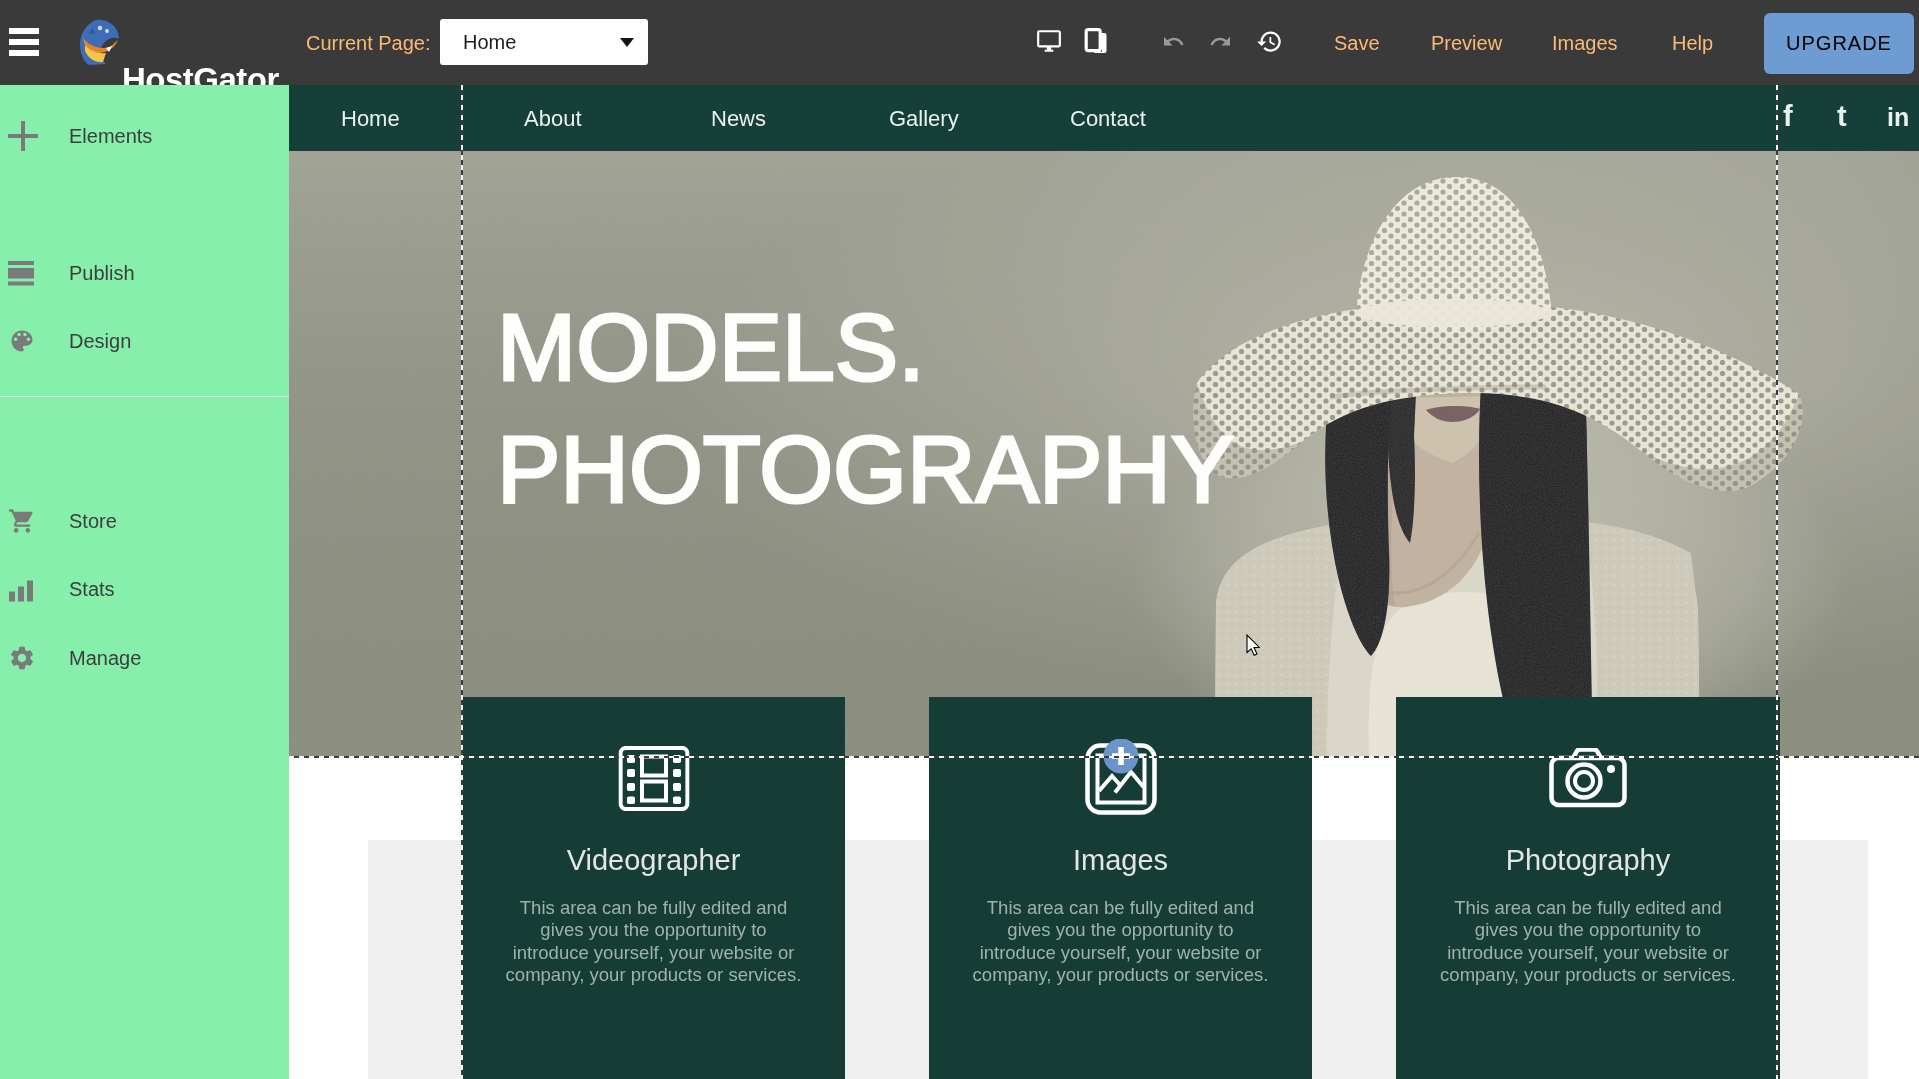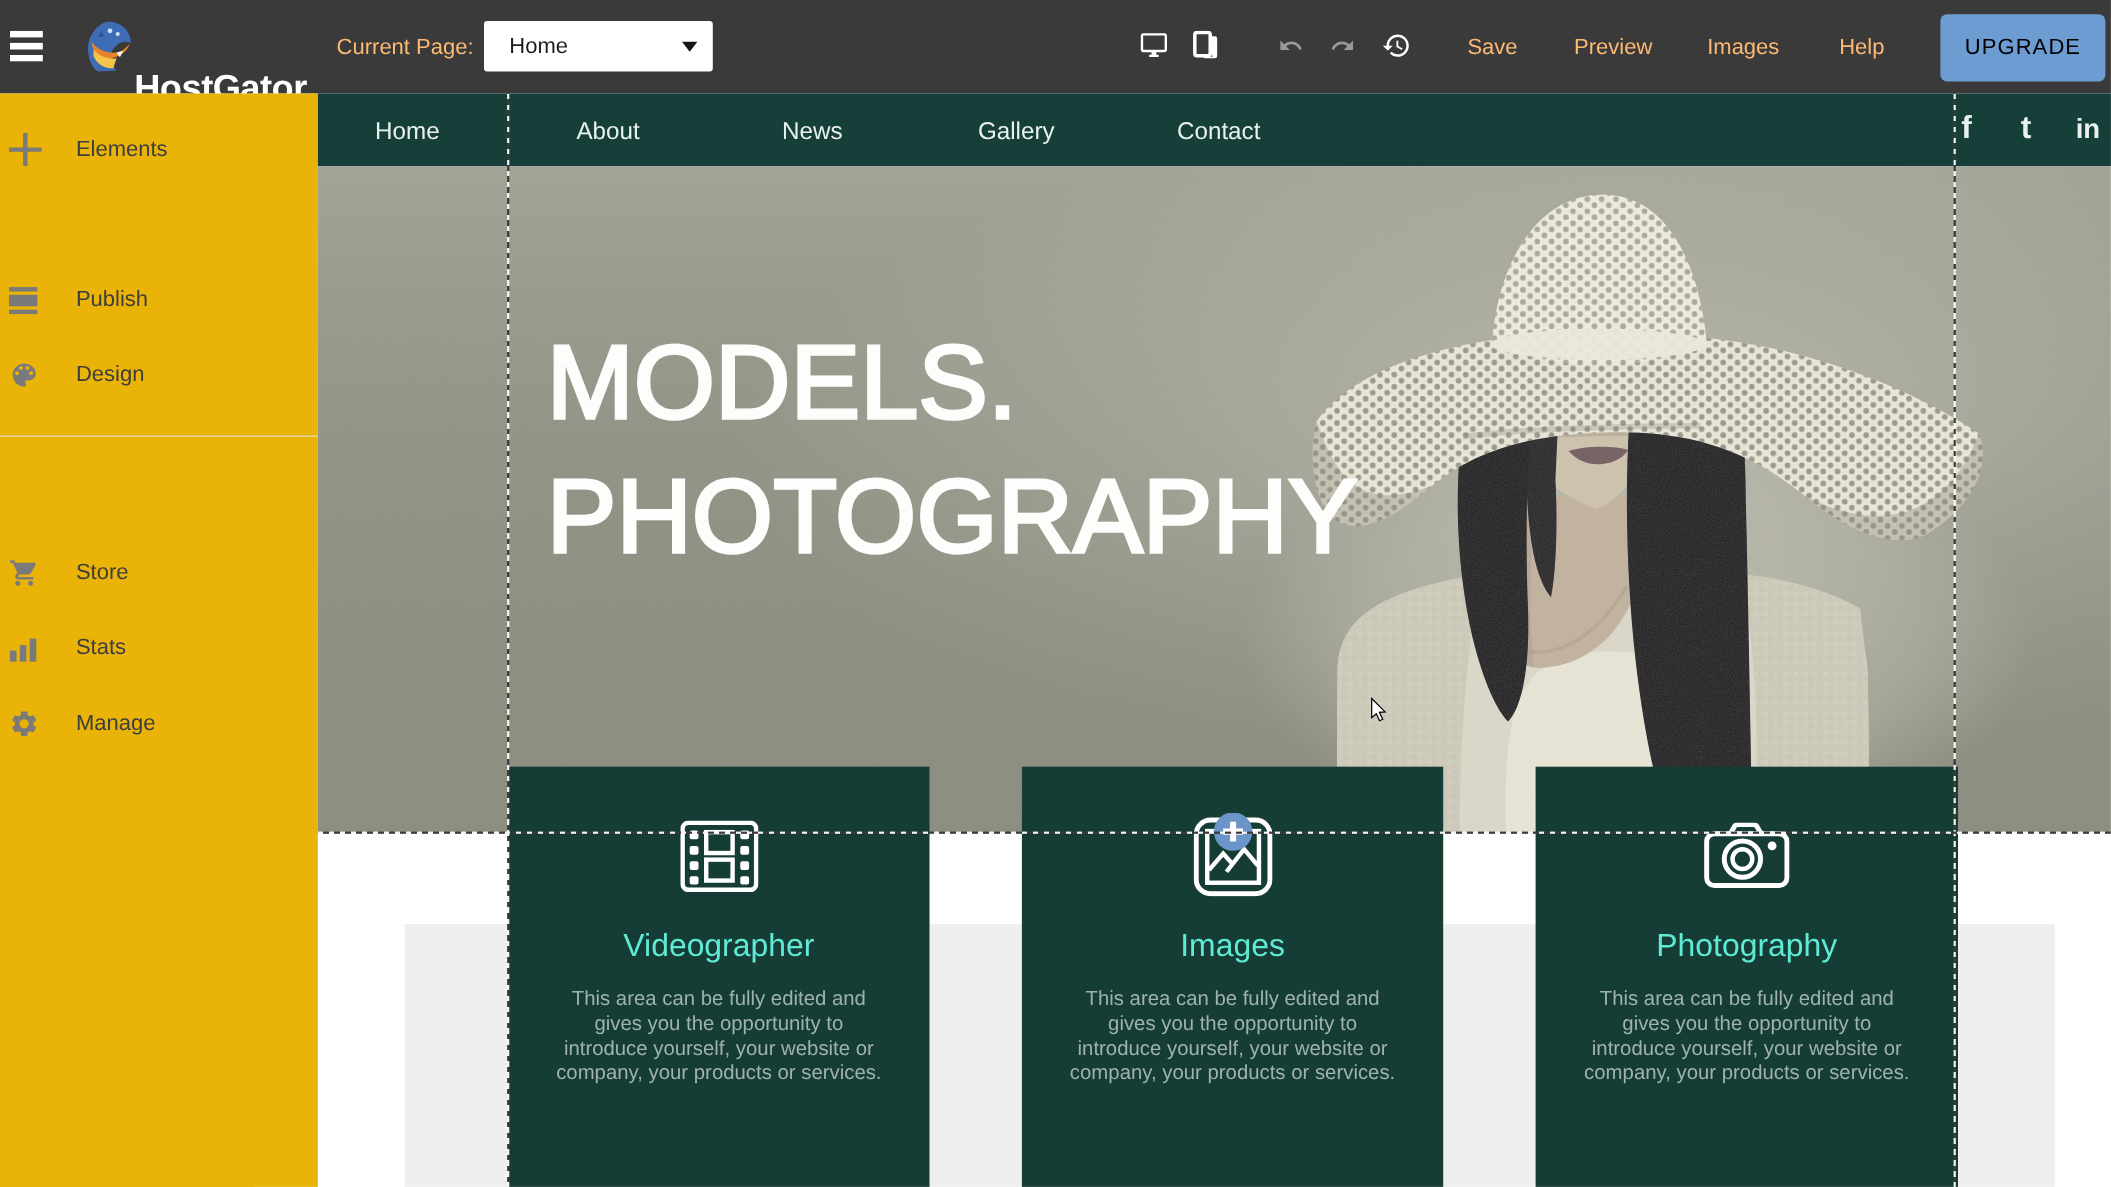--- a/index.html
+++ b/index.html
@@ -13,37 +13,37 @@
   #dropdown { position:absolute; left:440px; top:19px; width:208px; height:46px;
     background:#fff; border-radius:3px; }
   #dropdown span { position:absolute; left:23px; top:12px; font-size:20px; color:#1c1c1c; }
   #dropdown .caret { position:absolute; right:14px; top:19px; width:0; height:0;
     border-left:7.5px solid transparent; border-right:7.5px solid transparent; border-top:9px solid #151515; }
   #upgrade { position:absolute; left:1764px; top:13px; width:150px; height:61px;
     background:#6d9cd2; border-radius:6px; color:#000000; font-size:20px;
     text-align:center; line-height:61px; letter-spacing:1px; }
 
   
-  #sidebar { position:absolute; left:0; top:85px; width:289px; height:994px; background:#eab308; }
+  #sidebar { position:absolute; left:0; top:85px; width:289px; height:994px; background:#86efac; }
   .sbitem { position:absolute; left:0; width:289px; height:40px; }
   .sbitem svg { position:absolute; left:8px; top:50%; transform:translateY(-50%); }
   .sbitem span { position:absolute; left:69px; top:50%; transform:translateY(-50%);
     font-size:20px; color:#3d3d3d; }
   #sbdivider { position:absolute; left:0; top:311px; width:289px; height:1px; background:#e2e2e2; }
 
   
   #sitenav { position:absolute; left:289px; top:85px; width:1630px; height:66px; background:#173f39; }
   #sitenav .ni { position:absolute; top:21px; font-size:22px; color:#e9f1ed; }
   #hero { position:absolute; left:289px; top:151px; width:1516px; height:606px; }
   #whiteband { position:absolute; left:289px; top:757px; width:1630px; height:82px; background:#fff; }
   #bl-white { position:absolute; left:289px; top:839px; width:79px; height:240px; background:#fff; }
   #greyband { position:absolute; left:368px; top:840px; width:1500px; height:239px; background:#efefef; }
 
   .card { position:absolute; top:697px; width:383px; height:382px; background:#163c36; }
-  .card h3 { position:absolute; left:0; top:147px; width:100%; text-align:center; color:#5eead4;
+  .card h3 { position:absolute; left:0; top:147px; width:100%; text-align:center; color:#e5e5e5;
     font-size:29px; font-weight:400; }
   .card p { position:absolute; left:0; top:200px; width:100%; text-align:center; color:#9fb3aa;
     font-size:18.5px; line-height:22.3px; }
   .card svg.cicon { position:absolute; left:50%; transform:translateX(-50%); top:49px; }
 
   
   .dashv { position:absolute; width:2px;
     background:repeating-linear-gradient(180deg,#f5f5f5 0 5px,#3a3a3a 5px 10px); }
   .dashh { position:absolute; height:2px;
     background:repeating-linear-gradient(90deg,#f5f5f5 0 5px,#3a3a3a 5px 10px); }

